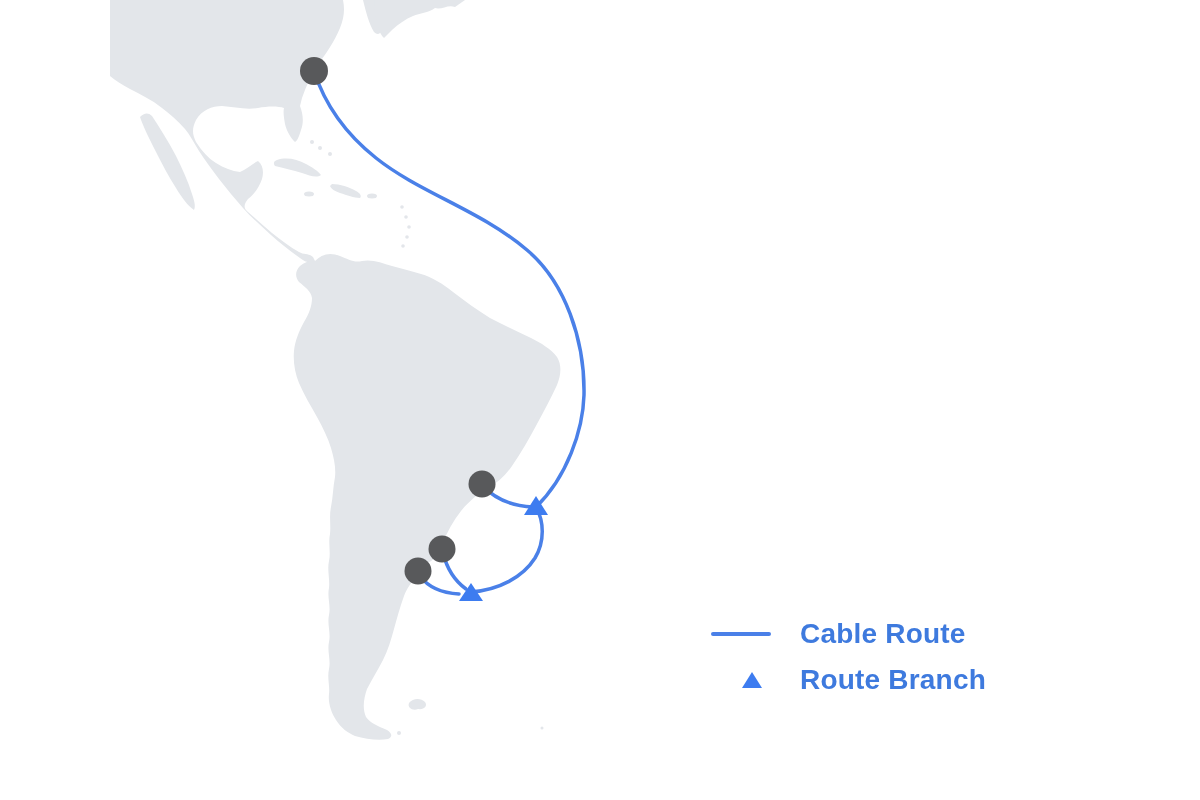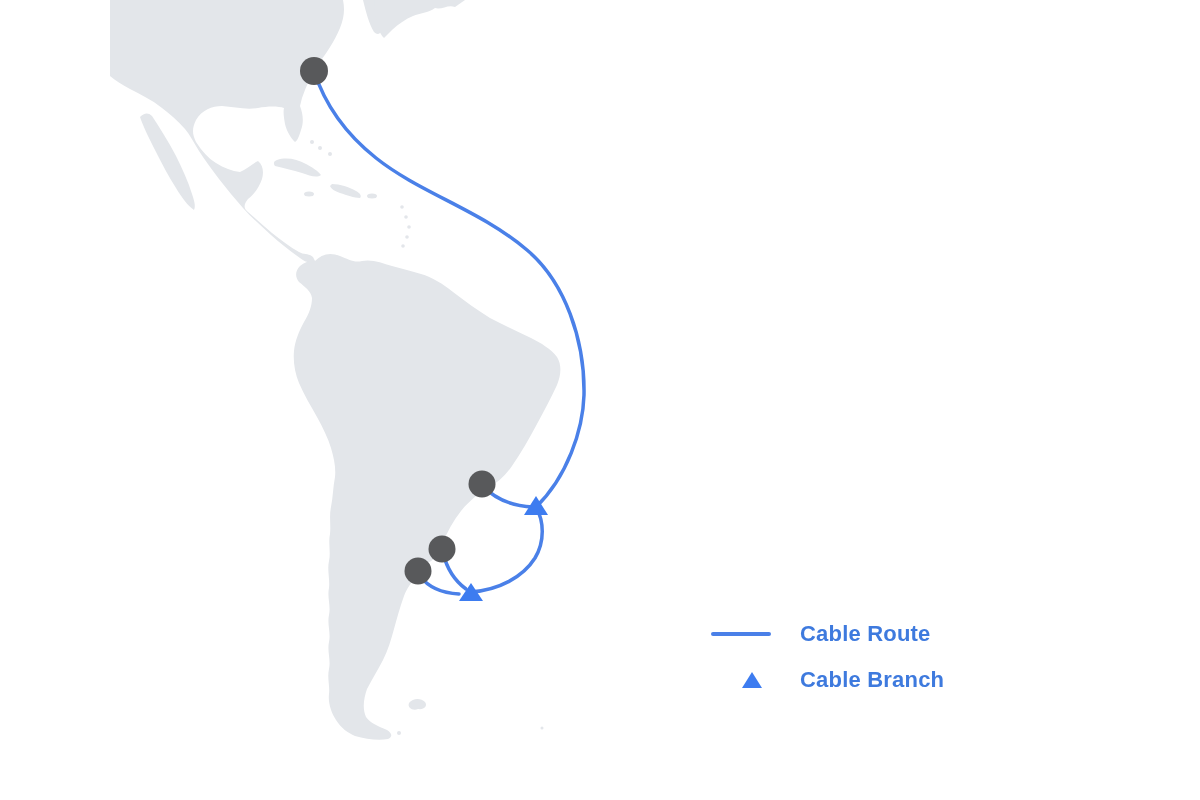--- a/index.html
+++ b/index.html
@@ -18,21 +18,21 @@
   .landmass{fill:var(--land);stroke:none;}
   .islet{fill:var(--land);stroke:none;}
 
   .legend{position:absolute;left:710px;top:616px;display:flex;flex-direction:column;row-gap:10px;}
   .legend-row{display:flex;align-items:center;height:36px;}
   .swatch{width:62px;display:flex;align-items:center;justify-content:center;flex:0 0 62px;}
   .line-swatch{width:60px;height:4px;border-radius:3px;background:var(--route);}
   .triangle-swatch{width:0;height:0;margin-left:22px;
     border-left:10px solid transparent;border-right:10px solid transparent;
     border-bottom:16px solid var(--branch);}
-  .legend-label{margin-left:28px;font-size:22px;font-weight:bold;color:var(--legend-text);
+  .legend-label{margin-left:28px;font-size:28px;font-weight:bold;color:var(--legend-text);
     letter-spacing:0.2px;white-space:nowrap;}
 </style>
 </head>
 <body>
 
 <div class="stage">
 
   <svg class="map" width="1200" height="800" viewBox="0 0 1200 800">
 
     <g>
@@ -126,17 +126,17 @@
     <div class="legend-row">
       <span class="swatch">
         <span class="line-swatch"></span>
       </span>
       <span class="legend-label">Cable Route</span>
     </div>
     <div class="legend-row">
       <span class="swatch">
         <span class="triangle-swatch"></span>
       </span>
-      <span class="legend-label">Cable Branch</span>
+      <span class="legend-label">Route Branch</span>
     </div>
   </div>
 
 </div>
 
 </body></html>

